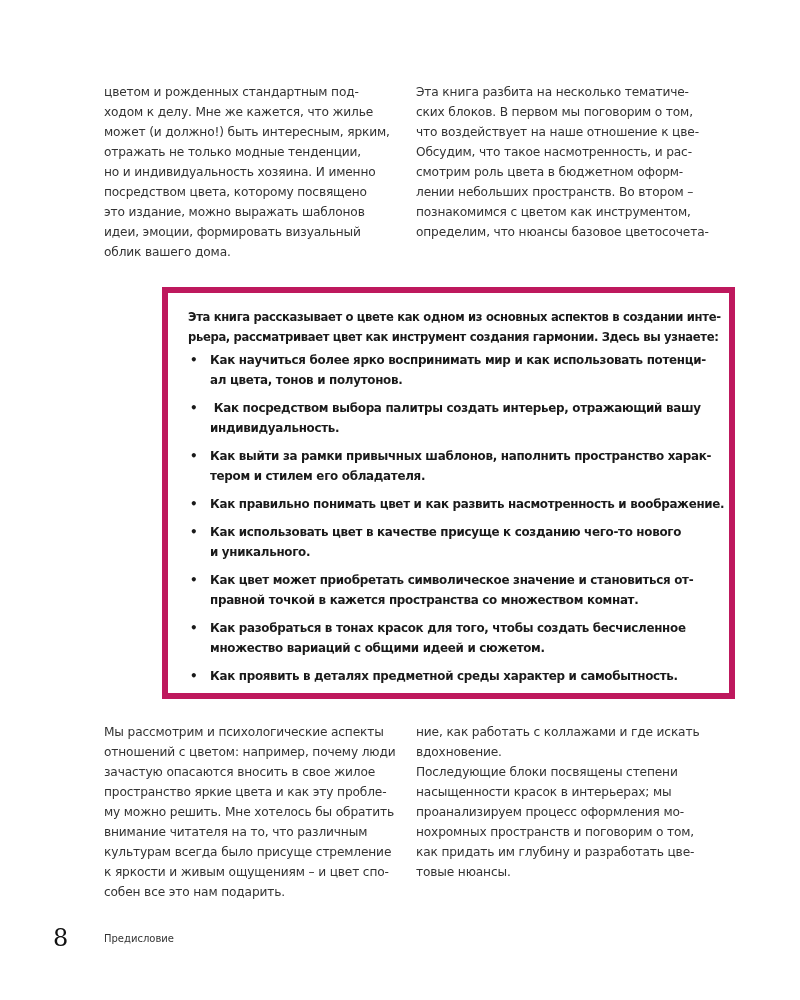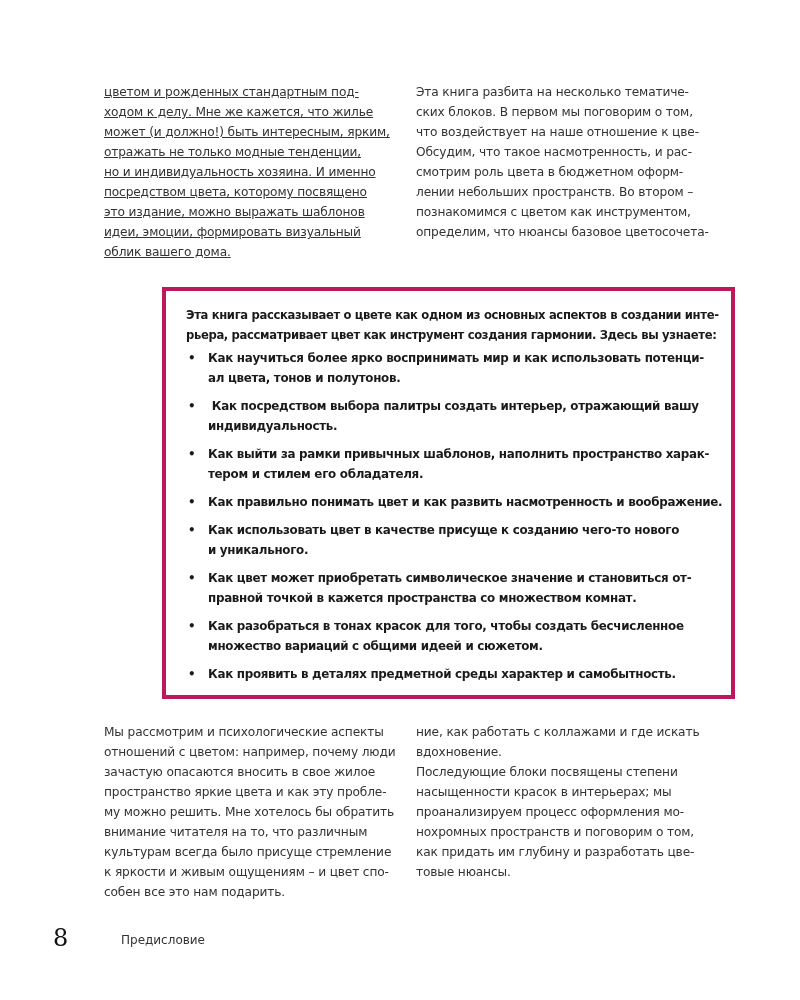--- a/index.html
+++ b/index.html
@@ -13,32 +13,32 @@
     .col {
       position: absolute;
       width: 300px;
       font-size: 12.2px;
       line-height: 20px;
       letter-spacing: -0.15px;
       color: #333333;
     }
     .col p { white-space: nowrap; }
     .col p.para-gap { }
-    #col-top-left { left: 104px; top: 82px; text-decoration: underline; }
+    #col-top-left { left: 104px; top: 82px; }
     #col-top-right { left: 416px; top: 82px; }
     #col-bottom-left { left: 104px; top: 722px; }
     #col-bottom-right { left: 416px; top: 722px; }
 
     .frame {
       position: absolute;
       left: 162px;
       top: 287px;
       width: 573px;
       height: 412px;
-      border: 4px solid #be185d;
+      border: 6px solid #be185d;
       padding: 14px 20px 0 20px;
     }
     .frame .intro {
       font-size: 11.6px;
       font-weight: bold;
       line-height: 20px;
       letter-spacing: -0.35px;
       color: #1a1a1a;
       white-space: nowrap;
     }
@@ -62,23 +62,23 @@
     .footer-num {
       position: absolute;
       left: 53px;
       top: 924px;
       font-family: "DejaVu Serif", serif;
       font-size: 24px;
       color: #111111;
     }
     .footer-label {
       position: absolute;
-      left: 121px;
+      left: 104px;
       top: 933px;
-      font-size: 12px;
+      font-size: 10px;
       color: #333333;
     }
   </style>
 </head>
 <body>
 
 <div class="col" id="col-top-left">
   <p>цветом и рожденных стандартным под-</p>
   <p>ходом к делу. Мне же кажется, что жилье</p>
   <p>может (и должно!) быть интересным, ярким,</p>

